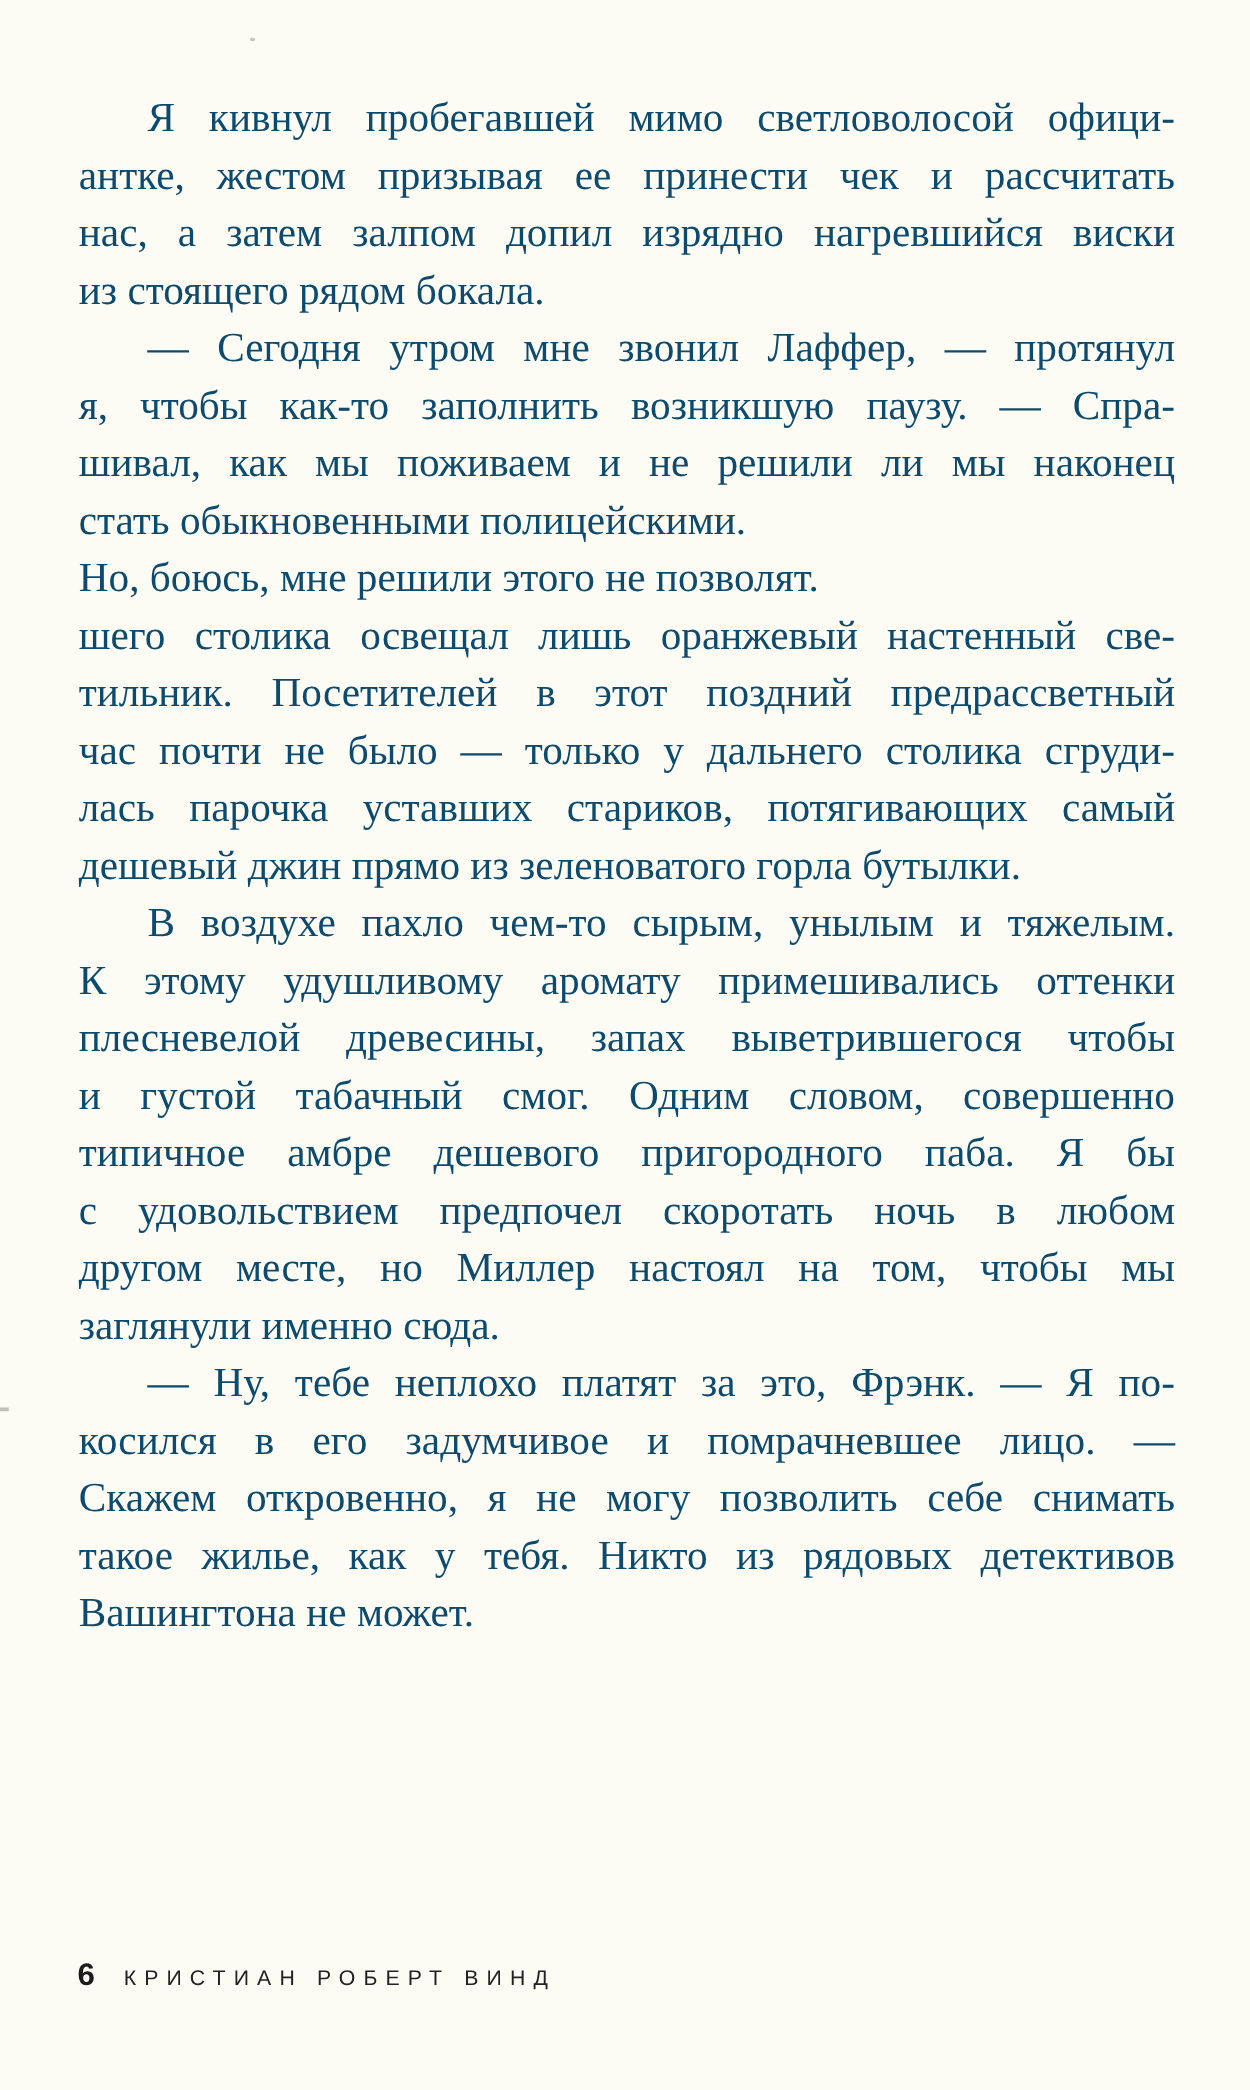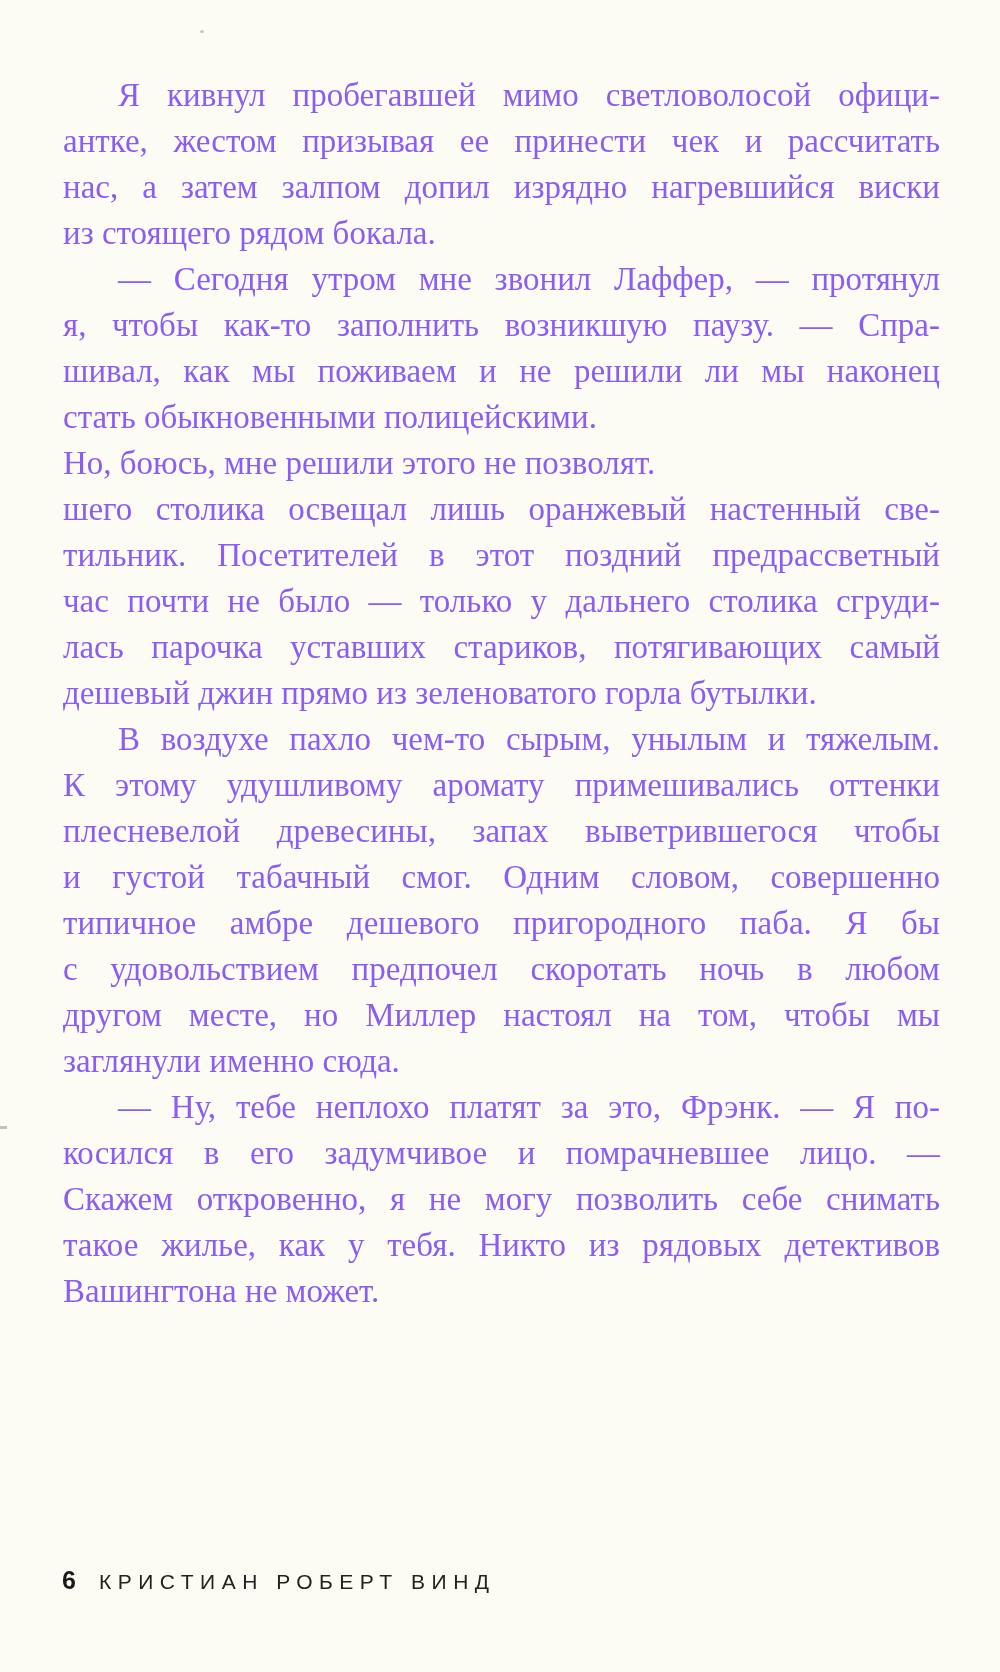--- a/index.html
+++ b/index.html
@@ -18,21 +18,21 @@
     inset: 0;
   }
   .text-block {
     position: absolute;
     left: 63px;
     top: 72px;
     width: 877px;
     font-family: "Liberation Serif", serif;
     font-size: 33px;
     line-height: 46px;
-    color: #8b5cf6;
+    color: #0c4a6e;
   }
   .paragraph {
     margin: 0;
   }
   .line {
     height: 46px;
     text-align: justify;
     text-align-last: justify;
     white-space: normal;
   }
@@ -52,21 +52,21 @@
     font-family: "Liberation Sans", sans-serif;
     color: #1b1b1b;
   }
   .page-number {
     font-size: 25px;
     font-weight: 700;
     margin-right: 22px;
     letter-spacing: 1px;
   }
   .running-title {
-    font-size: 21px;
+    font-size: 17px;
     font-weight: 400;
     letter-spacing: 6.5px;
     color: #222222;
   }
   .artifact-dot {
     position: absolute;
     left: 200px;
     top: 30px;
     width: 4px;
     height: 3px;

